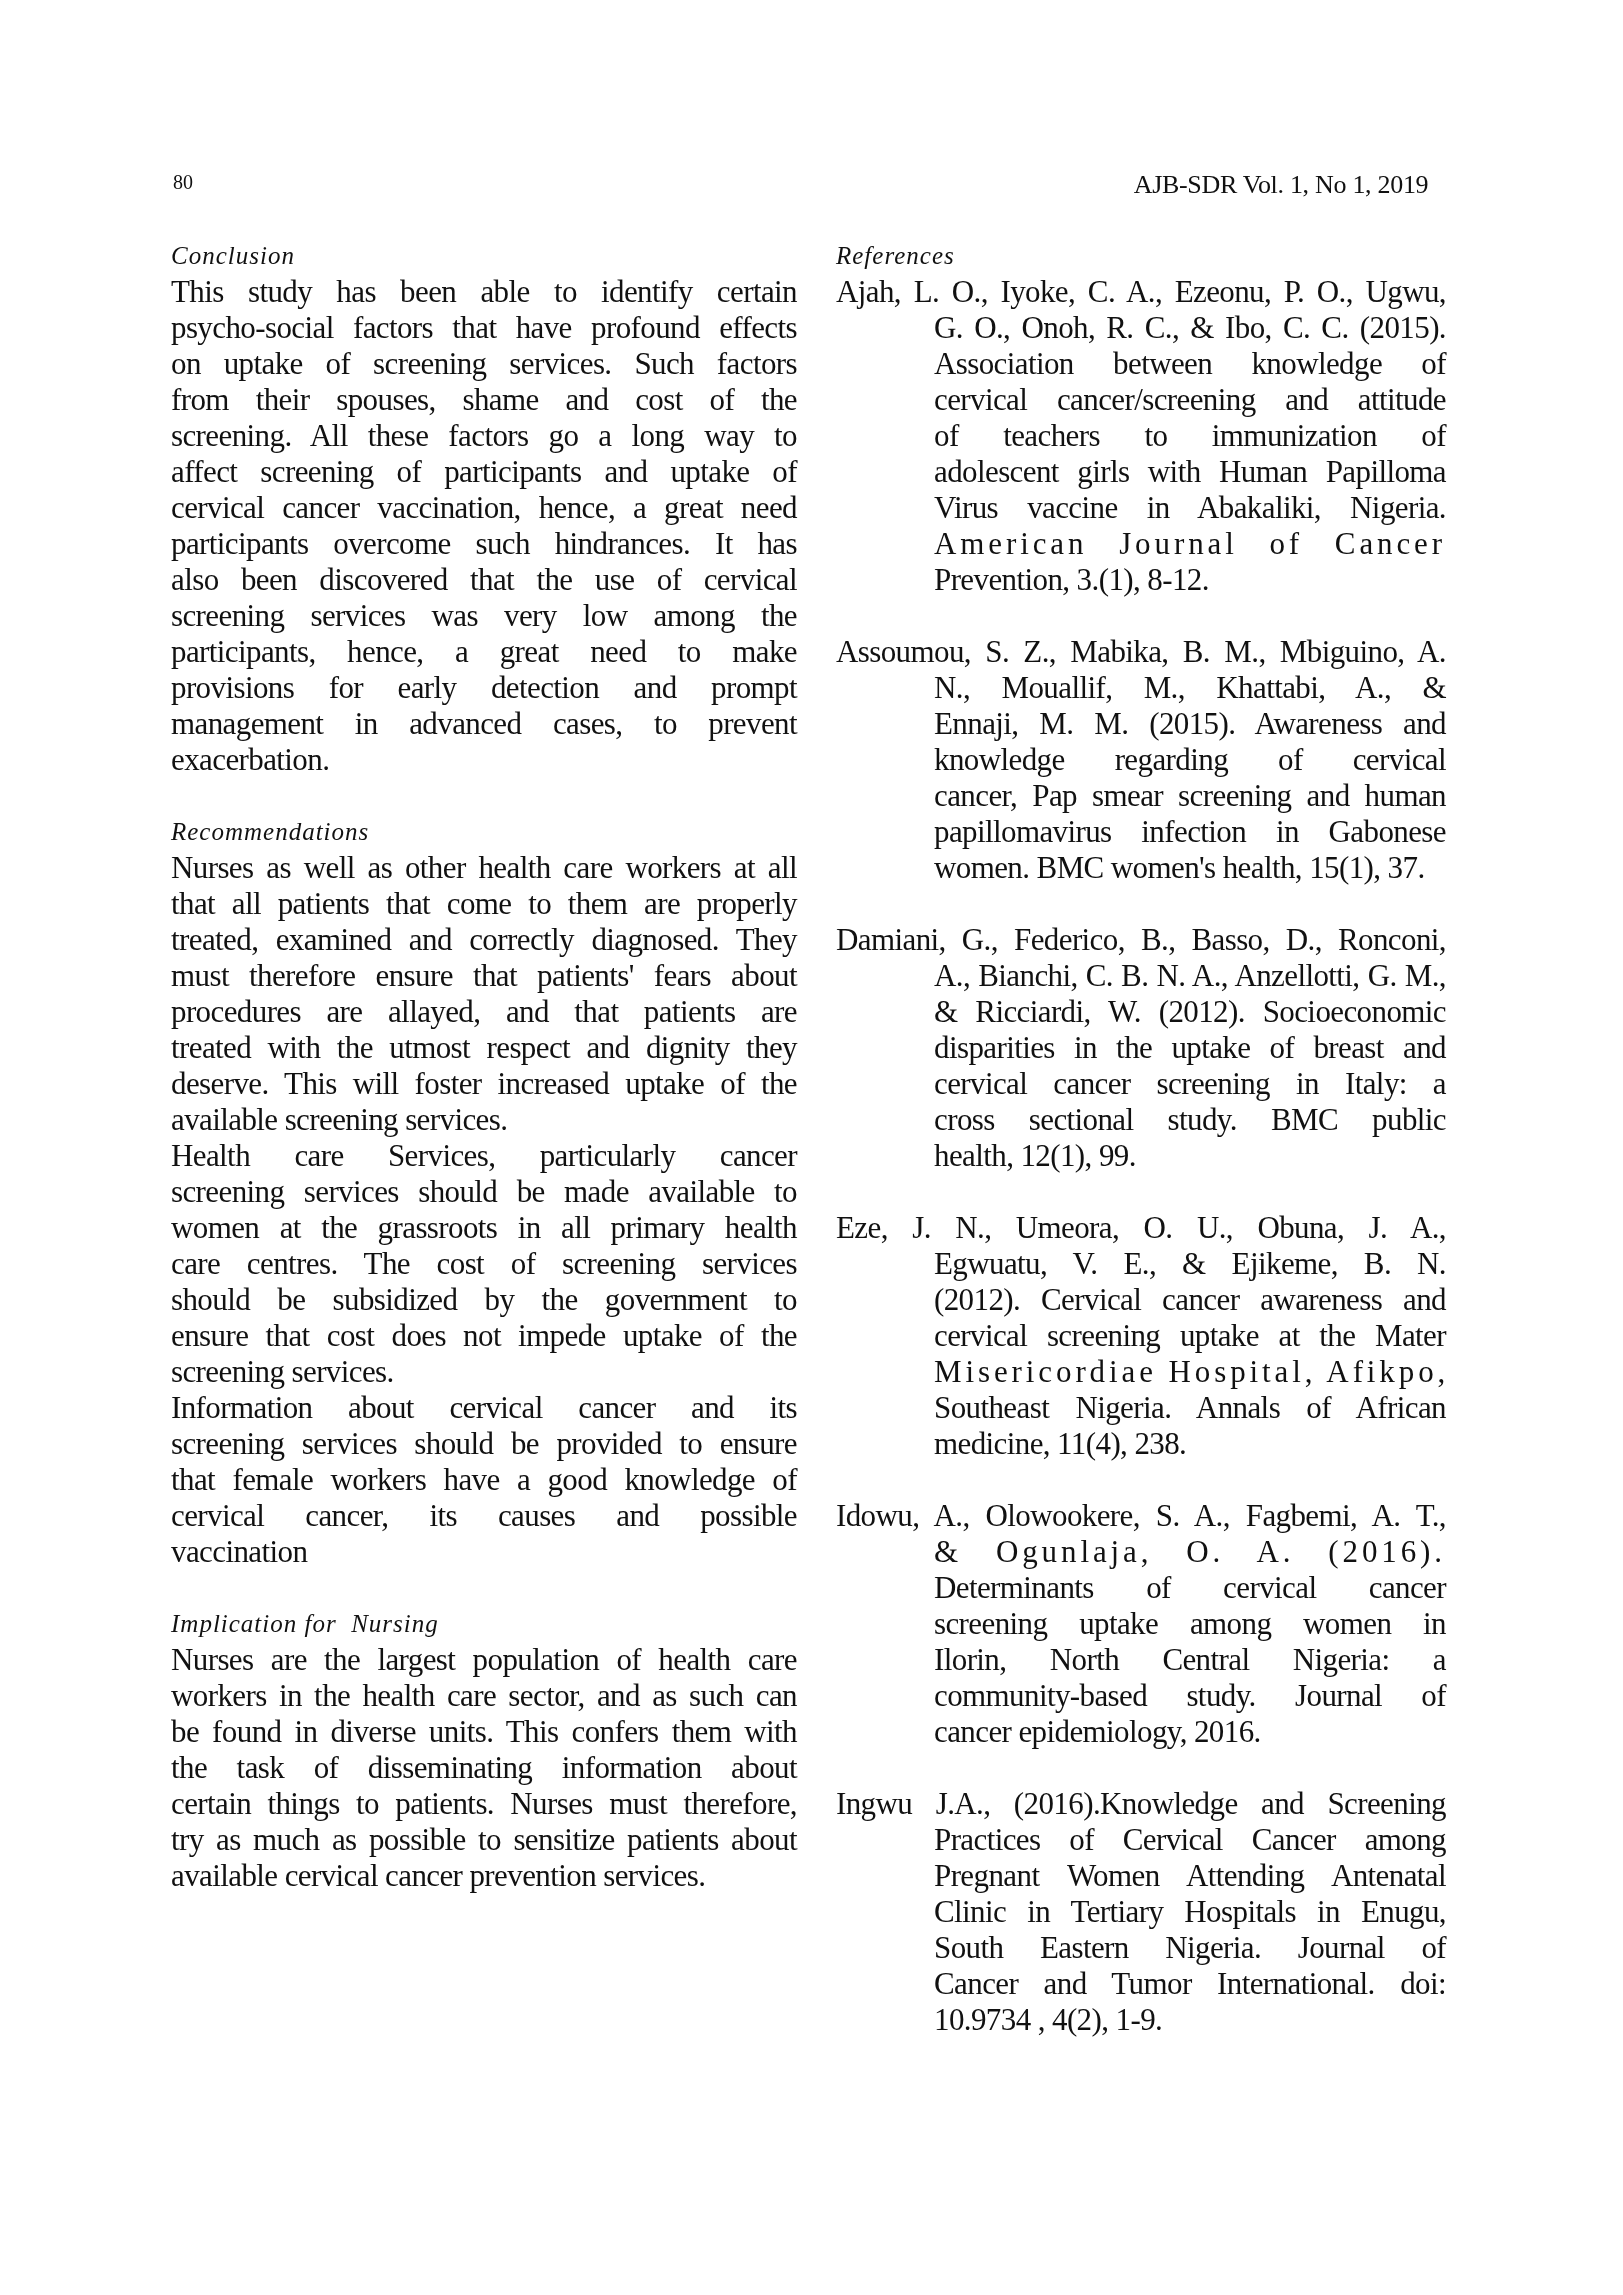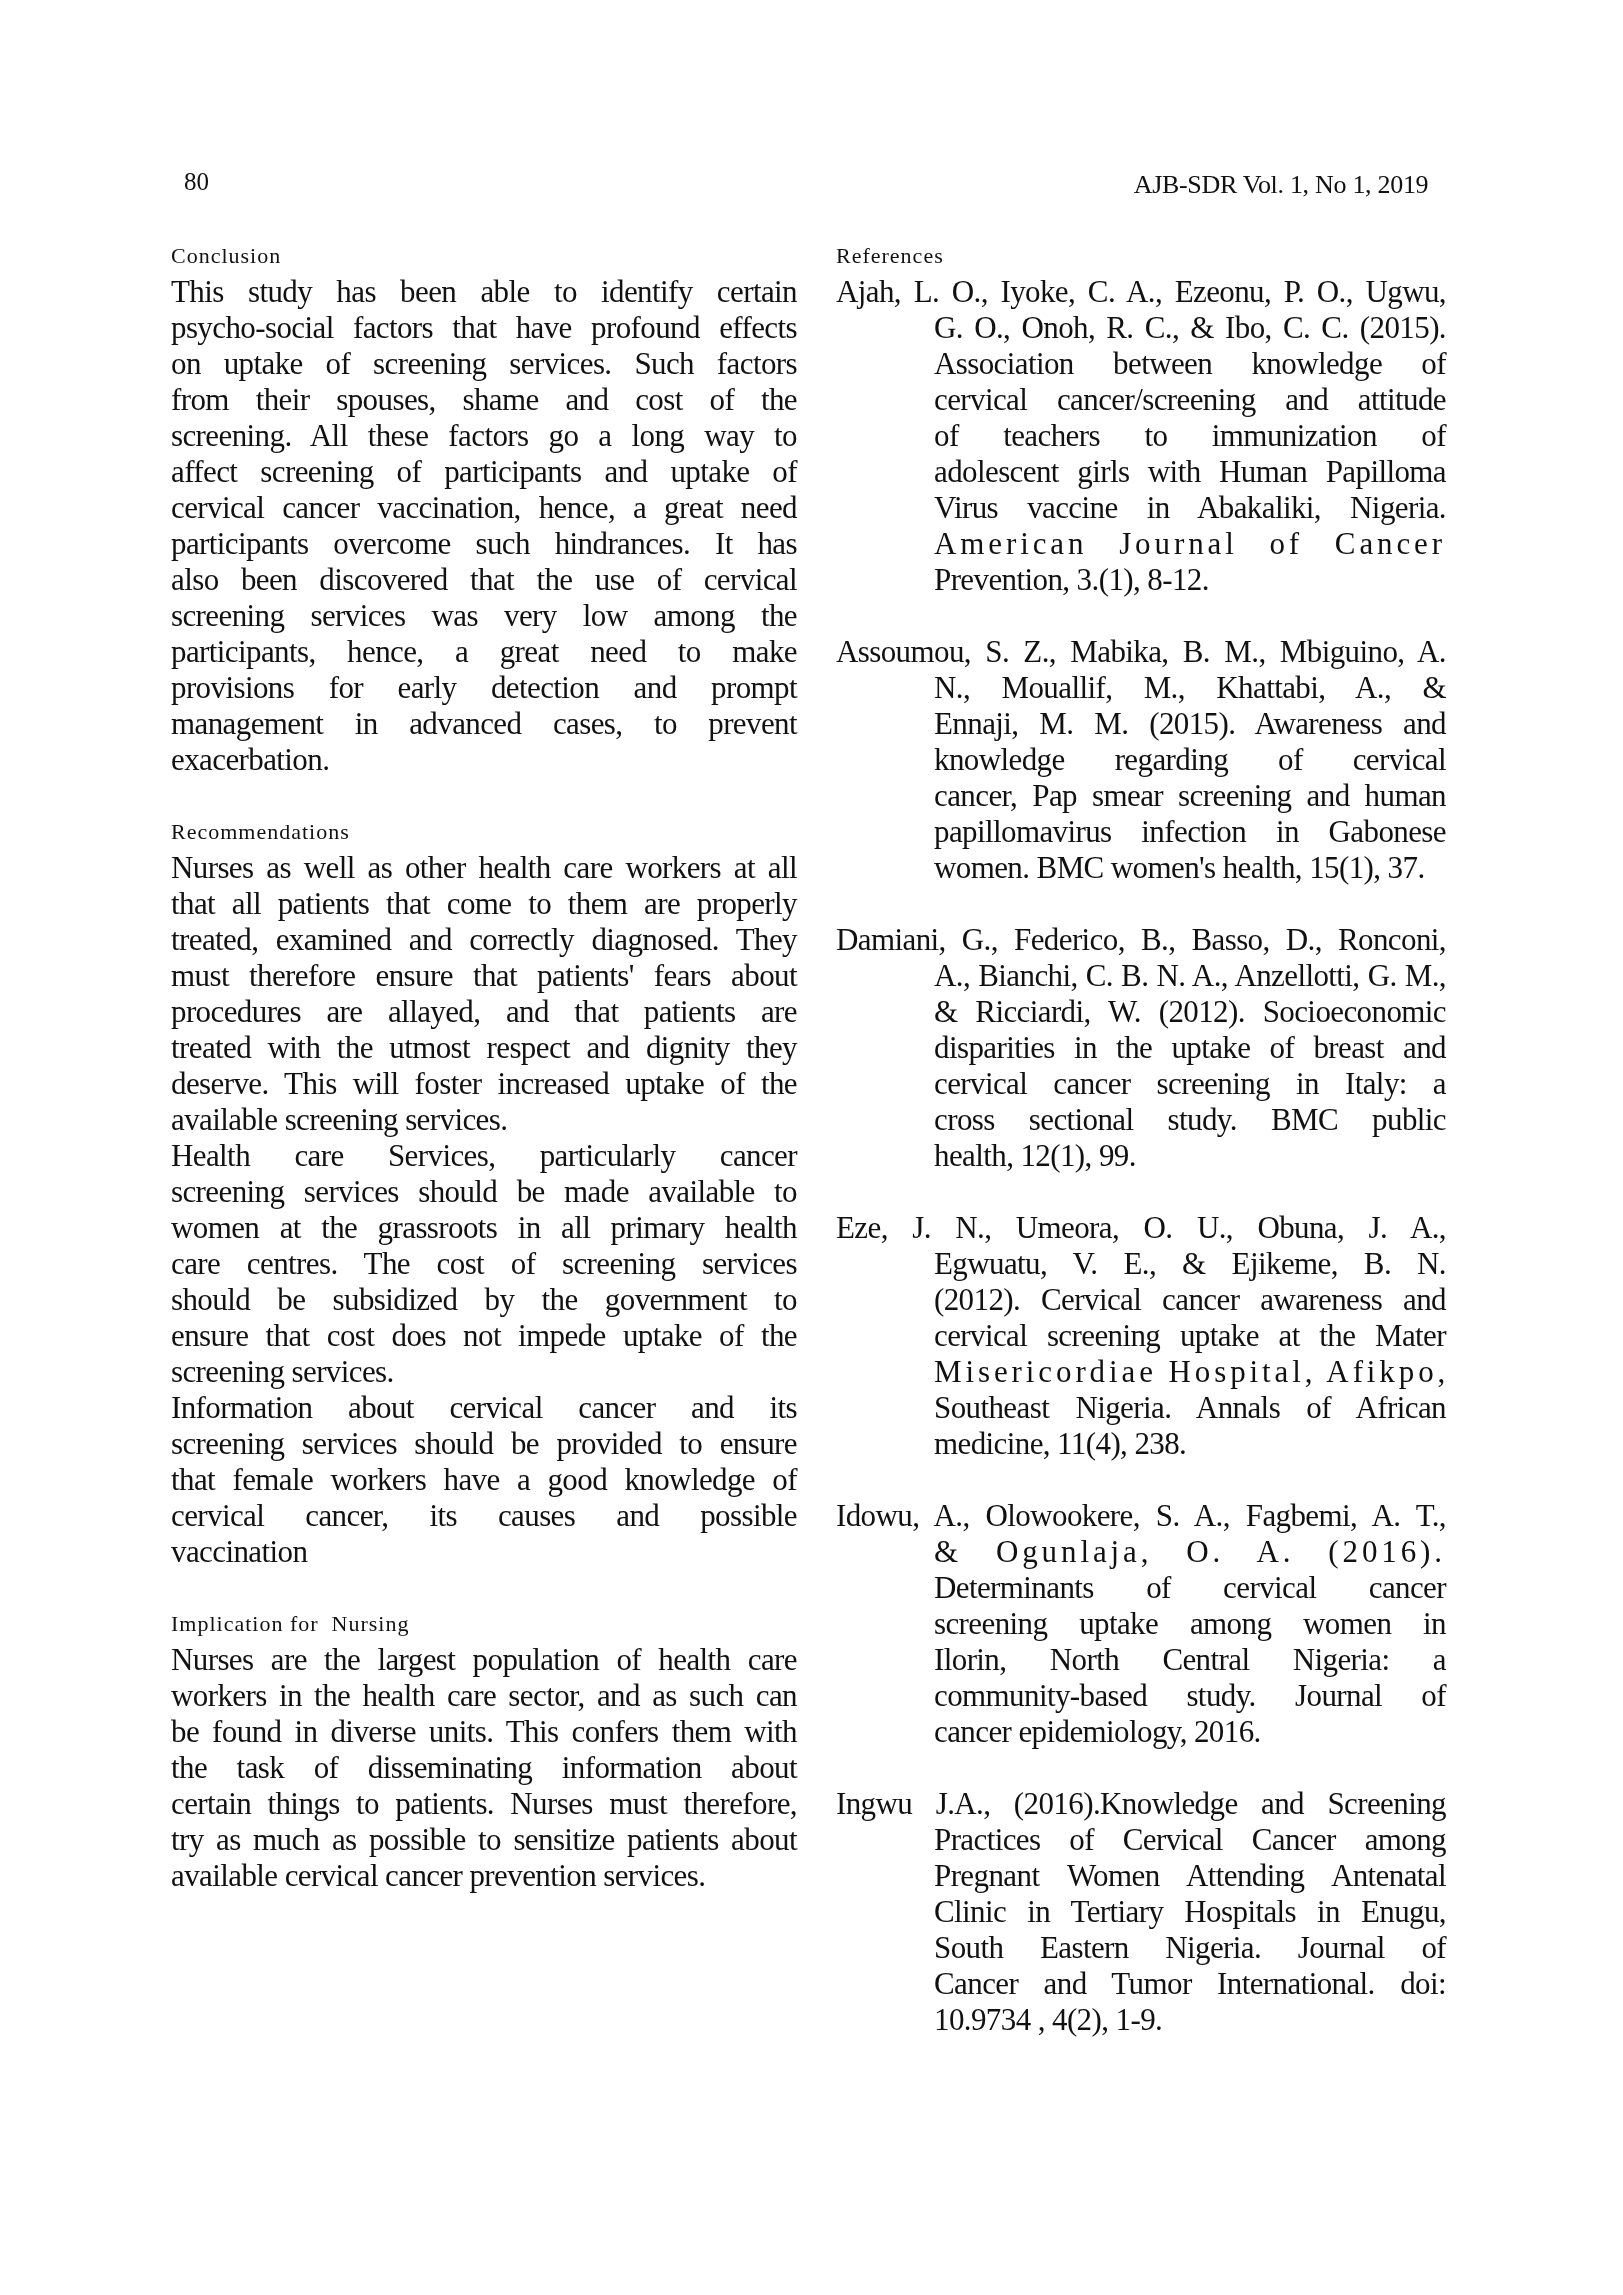--- a/index.html
+++ b/index.html
@@ -2,37 +2,38 @@
 <html style="font-size:10.5px"><head>
 <meta charset="utf-8">
 <style>
   html, body { margin: 0; padding: 0; background: #ffffff; }
   body {
     width: 1623px; height: 2295px; position: relative; overflow: hidden;
     font-family: "Liberation Serif", "DejaVu Serif", serif;
     color: #111111;
   }
   .page-number {
-    position: absolute; left: 184px; top: 165px;
-    font-size: 25px; line-height: 34px;
+    position: absolute; left: 173px; top: 165px;
+    font-size: 20px; line-height: 34px;
   }
   .running-head {
     position: absolute; left: 1112px; width: 338px; top: 169px;
     font-size: 26px; line-height: 31px; text-align: center;
     letter-spacing: -0.3px;
   }
   .column {
     position: absolute; top: 238px;
     font-size: 31px; line-height: 36px;
   }
   .col-left { left: 171px; width: 626px; }
   .col-right { left: 836px; width: 610px; }
   .heading {
     display: block; white-space: nowrap; letter-spacing: 1px;
-    font-size: 22px;
+    font-size: 25px;
+    font-style: italic;
   }
   .line {
     display: block; white-space: nowrap; overflow: visible;
     text-align: justify; text-align-last: justify;
     height: 36px;
     letter-spacing: -0.6px; word-spacing: 0px;
   }
   .line.last { text-align-last: left; }
   .blank { display: block; height: 36px; }
   .ref .line.cont { margin-left: 98px; }

